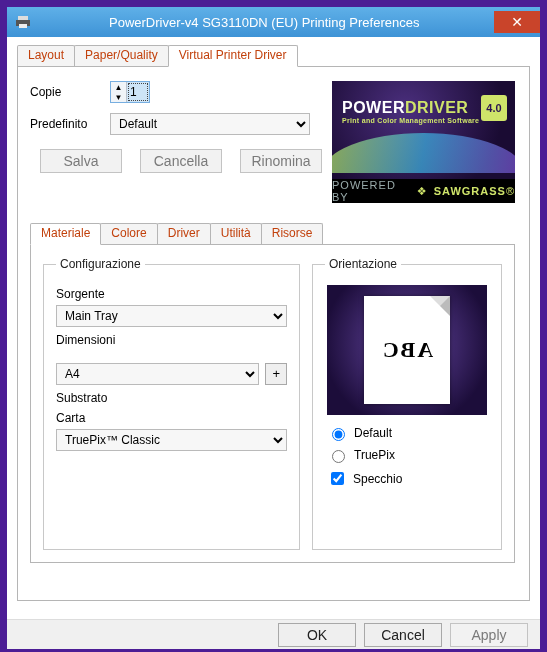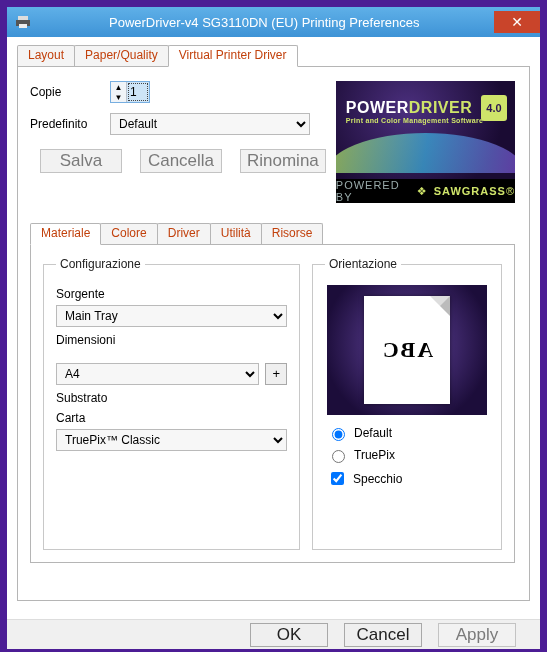--- a/index.html
+++ b/index.html
@@ -94,21 +94,21 @@
     width: 22px; border:none; background:#cde4f7; text-align:left; padding:0 3px;
     font-size:12px; color:#000; outline: 1px dotted #444; outline-offset:-2px;
   }
   select.combo {
     height: 22px; border:1px solid #bababa; background:#f7f7f7; font-size:12px;
     padding: 1px 4px; width: 100%;
   }
   .three-btn { display:flex; gap:18px; margin-top:14px; margin-left:10px;}
   .btn {
     min-width: 82px; height:24px; border:1px solid #c3c3c3; background:#f2f2f2;
-    color:#7a7a7a; cursor:pointer; font-size:17px;
+    color:#7a7a7a; cursor:pointer; font-size:14px;
   }
   .btn.enabled { color:#222; background:#efefef; border-color:#a8a8a8; }
   .logo-box {
     width: 186px; background:#ec4899; margin-left:auto;
   }
   .logo-top{
     height:98px; background: radial-gradient(circle at 40% 30%, #4b2f7e, #1a0b33 75%);
     position:relative; overflow:hidden;
   }
   .logo-top .pd {
@@ -162,21 +162,21 @@
     clip-path: polygon(0 0,100% 100%,100% 0);
   }
   .page-mock .abc{
     position:absolute; top:50%; left:50%; transform:translate(-50%,-50%) scaleX(-1);
     font-size:22px; font-family:"Times New Roman",serif; font-weight:bold;
     letter-spacing:2px;
   }
   .radio-row, .check-row { display:flex; align-items:center; gap:6px; margin:6px 2px;}
   .dlg-buttons {
     height: 30px; display:flex; align-items:center; justify-content:flex-end;
-    gap:16px; padding:0 24px; background:#f0f0f0; border-top:1px solid #ddd;
+    gap:8px; padding:0 12px; background:#f0f0f0; border-top:1px solid #ddd;
   }
   .dlg-buttons .btn { min-width:78px; }
   .printer-icon{
     width:16px;height:16px; display:inline-block;
   }
 </style>
 </head>
 <body>
 
 <div class="window">

